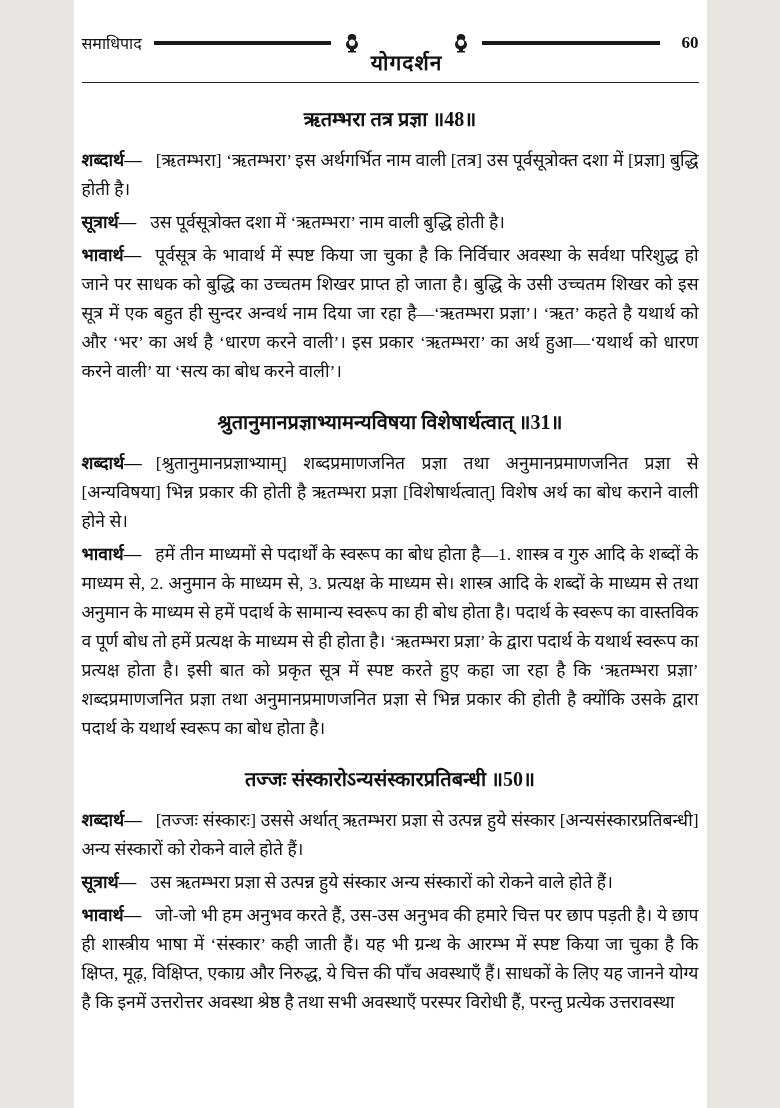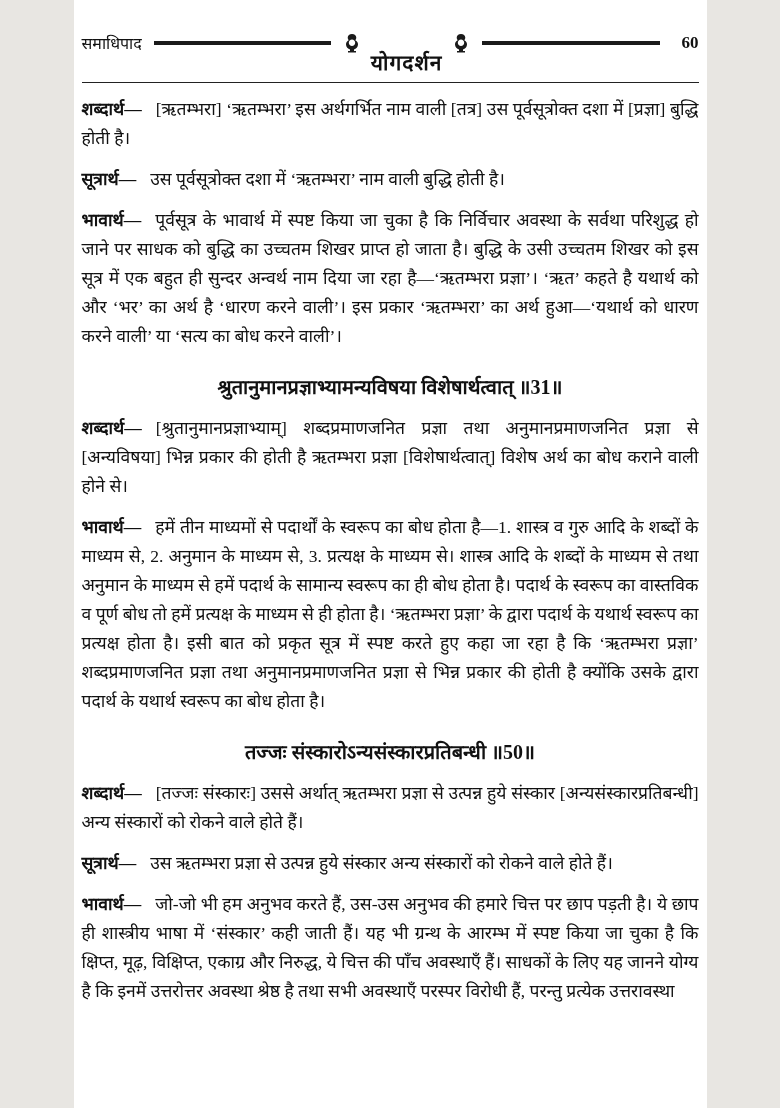--- a/index.html
+++ b/index.html
@@ -69,21 +69,21 @@
   .sutra-heading {
     text-align: center;
     font-size: 20px;
     font-weight: bold;
     margin: 22px 0 14px 0;
   }
   .para {
     font-size: 17.5px;
     line-height: 29px;
     text-align: justify;
-    margin: 12px 0 2px 0;
+    margin: 4px 0 2px 0;
   }
   .para .label {
     font-weight: bold;
     margin-right: 14px;
     white-space: nowrap;
   }
 </style>
 </head>
 <body>
 
@@ -104,20 +104,21 @@
       </svg>
     </span>
     <span class="head-line"></span>
     <span class="page-number">60</span>
   </div>
   <hr class="head-rule">
 
   <div class="content">
 
     <div class="section">
+      <div class="sutra-heading">ऋतम्भरा तत्र प्रज्ञा ॥48॥</div>
       <p class="para"><span class="label">शब्दार्थ—</span><span>[ऋतम्भरा] ‘ऋतम्भरा’ इस अर्थगर्भित नाम वाली [तत्र] उस पूर्वसूत्रोक्त दशा में [प्रज्ञा] बुद्धि होती है।</span></p>
       <p class="para"><span class="label">सूत्रार्थ—</span><span>उस पूर्वसूत्रोक्त दशा में ‘ऋतम्भरा’ नाम वाली बुद्धि होती है।</span></p>
       <p class="para"><span class="label">भावार्थ—</span><span>पूर्वसूत्र के भावार्थ में स्पष्ट किया जा चुका है कि निर्विचार अवस्था के सर्वथा परिशुद्ध हो जाने पर साधक को बुद्धि का उच्चतम शिखर प्राप्त हो जाता है। बुद्धि के उसी उच्चतम शिखर को इस सूत्र में एक बहुत ही सुन्दर अन्वर्थ नाम दिया जा रहा है—‘ऋतम्भरा प्रज्ञा’। ‘ऋत’ कहते है यथार्थ को और ‘भर’ का अर्थ है ‘धारण करने वाली’। इस प्रकार ‘ऋतम्भरा’ का अर्थ हुआ—‘यथार्थ को धारण करने वाली’ या ‘सत्य का बोध करने वाली’।</span></p>
     </div>
 
     <div class="section">
       <div class="sutra-heading">श्रुतानुमानप्रज्ञाभ्यामन्यविषया विशेषार्थत्वात् ॥31॥</div>
       <p class="para"><span class="label">शब्दार्थ—</span><span>[श्रुतानुमानप्रज्ञाभ्याम्] शब्दप्रमाणजनित प्रज्ञा तथा अनुमानप्रमाणजनित प्रज्ञा से [अन्यविषया] भिन्न प्रकार की होती है ऋतम्भरा प्रज्ञा [विशेषार्थत्वात्] विशेष अर्थ का बोध कराने वाली होने से।</span></p>
       <p class="para"><span class="label">भावार्थ—</span><span>हमें तीन माध्यमों से पदार्थों के स्वरूप का बोध होता है—1. शास्त्र व गुरु आदि के शब्दों के माध्यम से, 2. अनुमान के माध्यम से, 3. प्रत्यक्ष के माध्यम से। शास्त्र आदि के शब्दों के माध्यम से तथा अनुमान के माध्यम से हमें पदार्थ के सामान्य स्वरूप का ही बोध होता है। पदार्थ के स्वरूप का वास्तविक व पूर्ण बोध तो हमें प्रत्यक्ष के माध्यम से ही होता है। ‘ऋतम्भरा प्रज्ञा’ के द्वारा पदार्थ के यथार्थ स्वरूप का प्रत्यक्ष होता है। इसी बात को प्रकृत सूत्र में स्पष्ट करते हुए कहा जा रहा है कि ‘ऋतम्भरा प्रज्ञा’ शब्दप्रमाणजनित प्रज्ञा तथा अनुमानप्रमाणजनित प्रज्ञा से भिन्न प्रकार की होती है क्योंकि उसके द्वारा पदार्थ के यथार्थ स्वरूप का बोध होता है।</span></p>
     </div>

